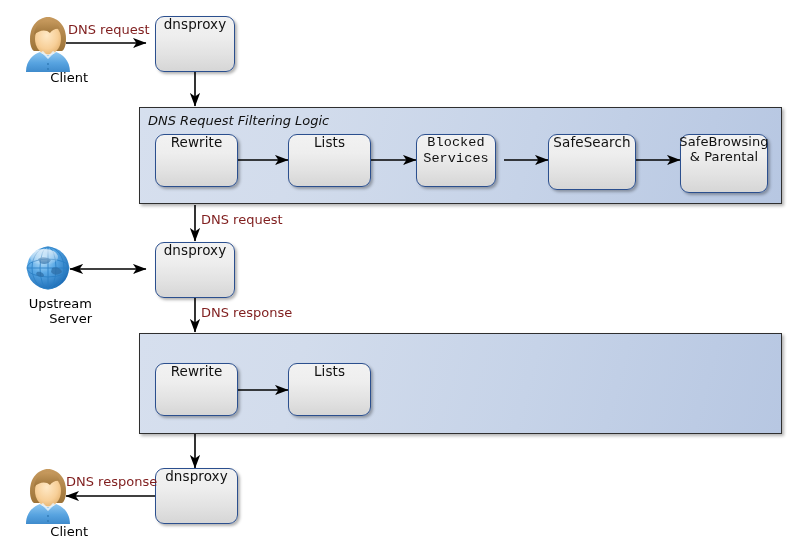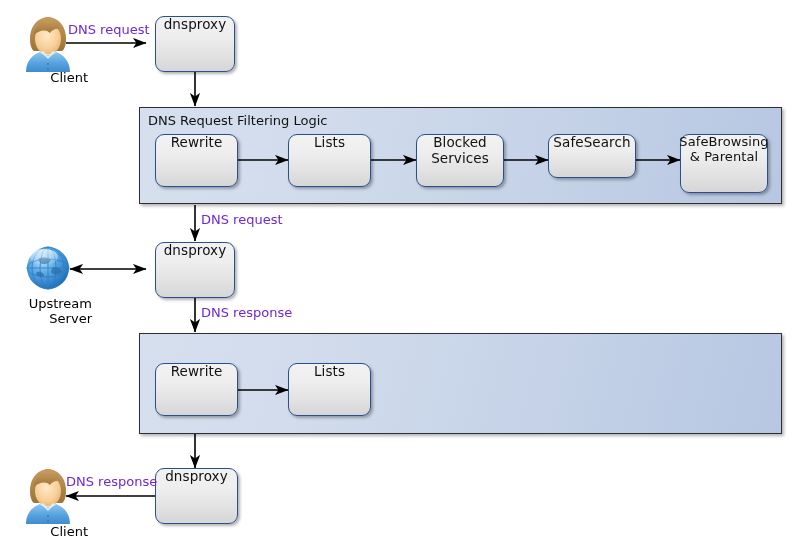--- a/index.html
+++ b/index.html
@@ -55,21 +55,21 @@
     font-size: 13px;
     color: #111111;
     white-space: nowrap;
     z-index: 3;
   }
 
   
   .edge-label {
     position: absolute;
     font-size: 13px;
-    color: #6d28d9;
+    color: #7f1d1d;
     white-space: pre-line;
     line-height: 1.18;
     z-index: 7;
   }
   .edge-label.center { text-align: center; }
 
   
   .actor-caption {
     position: absolute;
     font-size: 13px;
@@ -163,33 +163,33 @@
   </div>
   <div class="actor-caption" style="left:8px; top:70px; width:80px;">Client</div>
 
   <div class="edge-label" style="left:68px; top:22px;">DNS request</div>
 
   <div class="node" style="left:155px; top:16px; width:80px; height:56px;">
     <span class="node-label">dnsproxy</span>
   </div>
 
   <div class="panel" style="left:139px; top:107px; width:643px; height:97px;"></div>
-  <div class="panel-title" style="left:148px; top:113px;">DNS Request Filtering Logic</div>
+  <div class="panel-title" style="left:148px; top:113px;font-style:italic;">DNS Request Filtering Logic</div>
 
   <div class="node" style="left:155px; top:134px; width:83px; height:53px;">
     <span class="node-label">Rewrite</span>
   </div>
   <div class="node" style="left:288px; top:134px; width:83px; height:53px;">
     <span class="node-label">Lists</span>
   </div>
-  <div class="node" style="left:416px; top:134px; width:88px; height:53px;">
+  <div class="node" style="left:416px; top:134px; width:80px; height:53px;font-family:Liberation Mono, monospace;">
     <span class="node-label">Blocked
 Services</span>
   </div>
-  <div class="node" style="left:548px; top:134px; width:88px; height:44px;">
+  <div class="node" style="left:548px; top:134px; width:88px; height:56px;">
     <span class="node-label">SafeSearch</span>
   </div>
   <div class="node" style="left:680px; top:134px; width:88px; height:59px; font-size:13px;">
     <span class="node-label">SafeBrowsing
 &amp; Parental</span>
   </div>
 
   <div class="edge-label" style="left:201px; top:212px;">DNS request</div>
 
   <div class="icon-wrap" style="left:22px; top:242px; width:52px; height:52px;">

